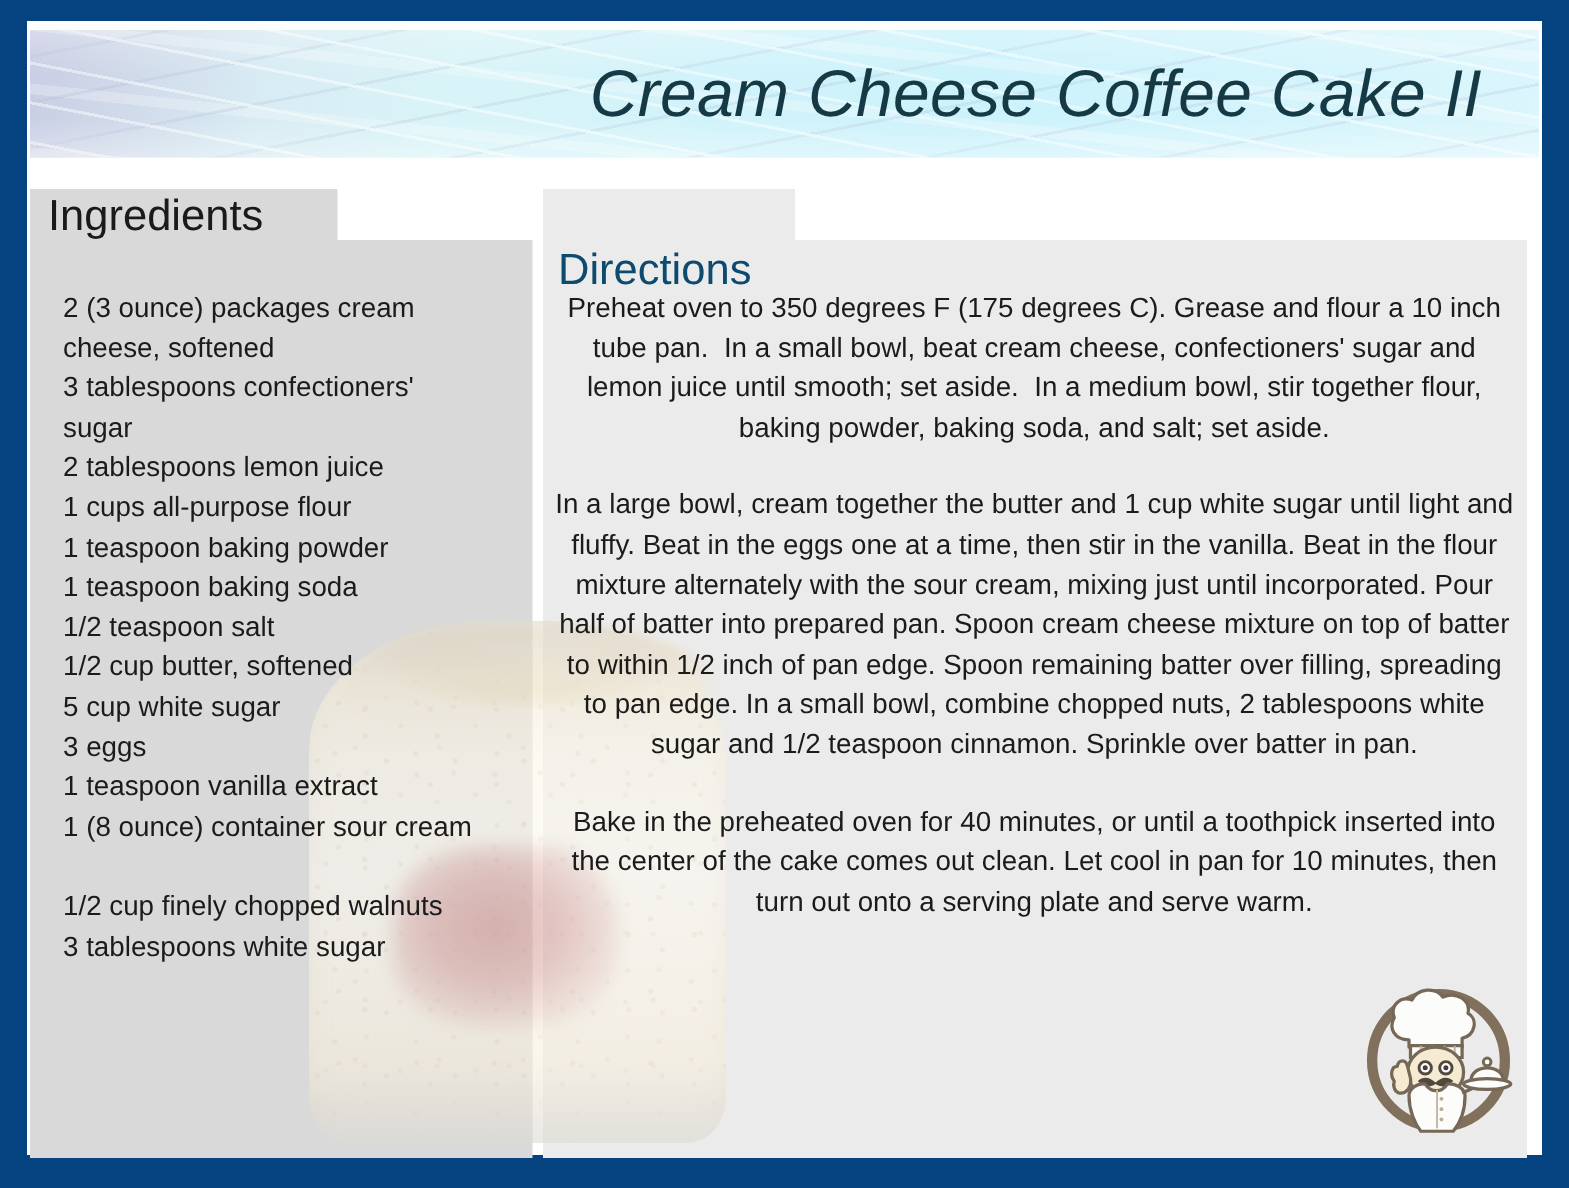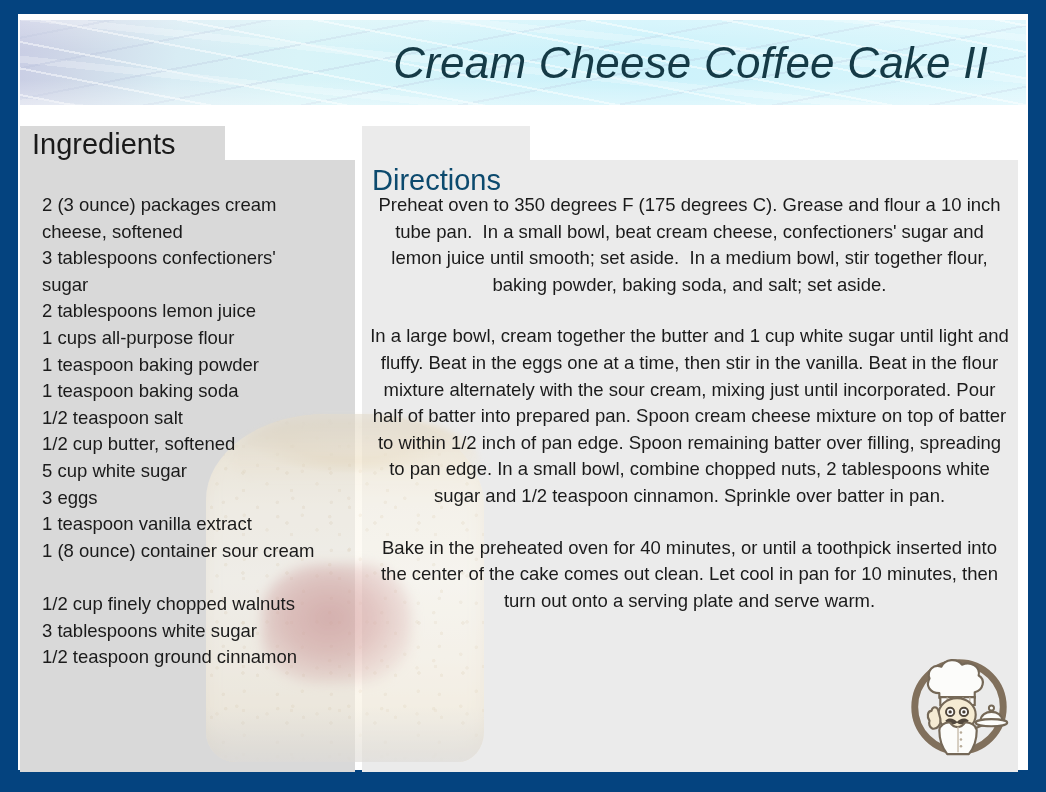--- a/index.html
+++ b/index.html
@@ -312,21 +312,20 @@
     <div class="ing-line">1 teaspoon baking soda</div>
     <div class="ing-line">1/2 teaspoon salt</div>
     <div class="ing-line">1/2 cup butter, softened</div>
     <div class="ing-line">5 cup white sugar</div>
     <div class="ing-line">3 eggs</div>
     <div class="ing-line">1 teaspoon vanilla extract</div>
     <div class="ing-line">1 (8 ounce) container sour cream</div>
     <div class="ing-gap"></div>
     <div class="ing-line">1/2 cup finely chopped walnuts</div>
     <div class="ing-line">3 tablespoons white sugar</div>
-    <div class="ing-line">1/2 teaspoon ground cinnamon</div>
   </div>
 
   <div class="directions-panel"></div>
   <div class="directions-head">
     <div class="directions-head-label">Directions</div>
   </div>
   <div class="directions-body">
     <p>Preheat oven to 350 degrees F (175 degrees C). Grease and flour a 10 inch tube pan.  In a small bowl, beat cream cheese, confectioners' sugar and lemon juice until smooth; set aside.  In a medium bowl, stir together flour, baking powder, baking soda, and salt; set aside.</p>
     <p>In a large bowl, cream together the butter and 1 cup white sugar until light and fluffy. Beat in the eggs one at a time, then stir in the vanilla. Beat in the flour mixture alternately with the sour cream, mixing just until incorporated. Pour half of batter into prepared pan. Spoon cream cheese mixture on top of batter to within 1/2 inch of pan edge. Spoon remaining batter over filling, spreading to pan edge. In a small bowl, combine chopped nuts, 2 tablespoons white sugar and 1/2 teaspoon cinnamon. Sprinkle over batter in pan.</p>
     <p>Bake in the preheated oven for 40 minutes, or until a toothpick inserted into the center of the cake comes out clean. Let cool in pan for 10 minutes, then turn out onto a serving plate and serve warm.</p>

